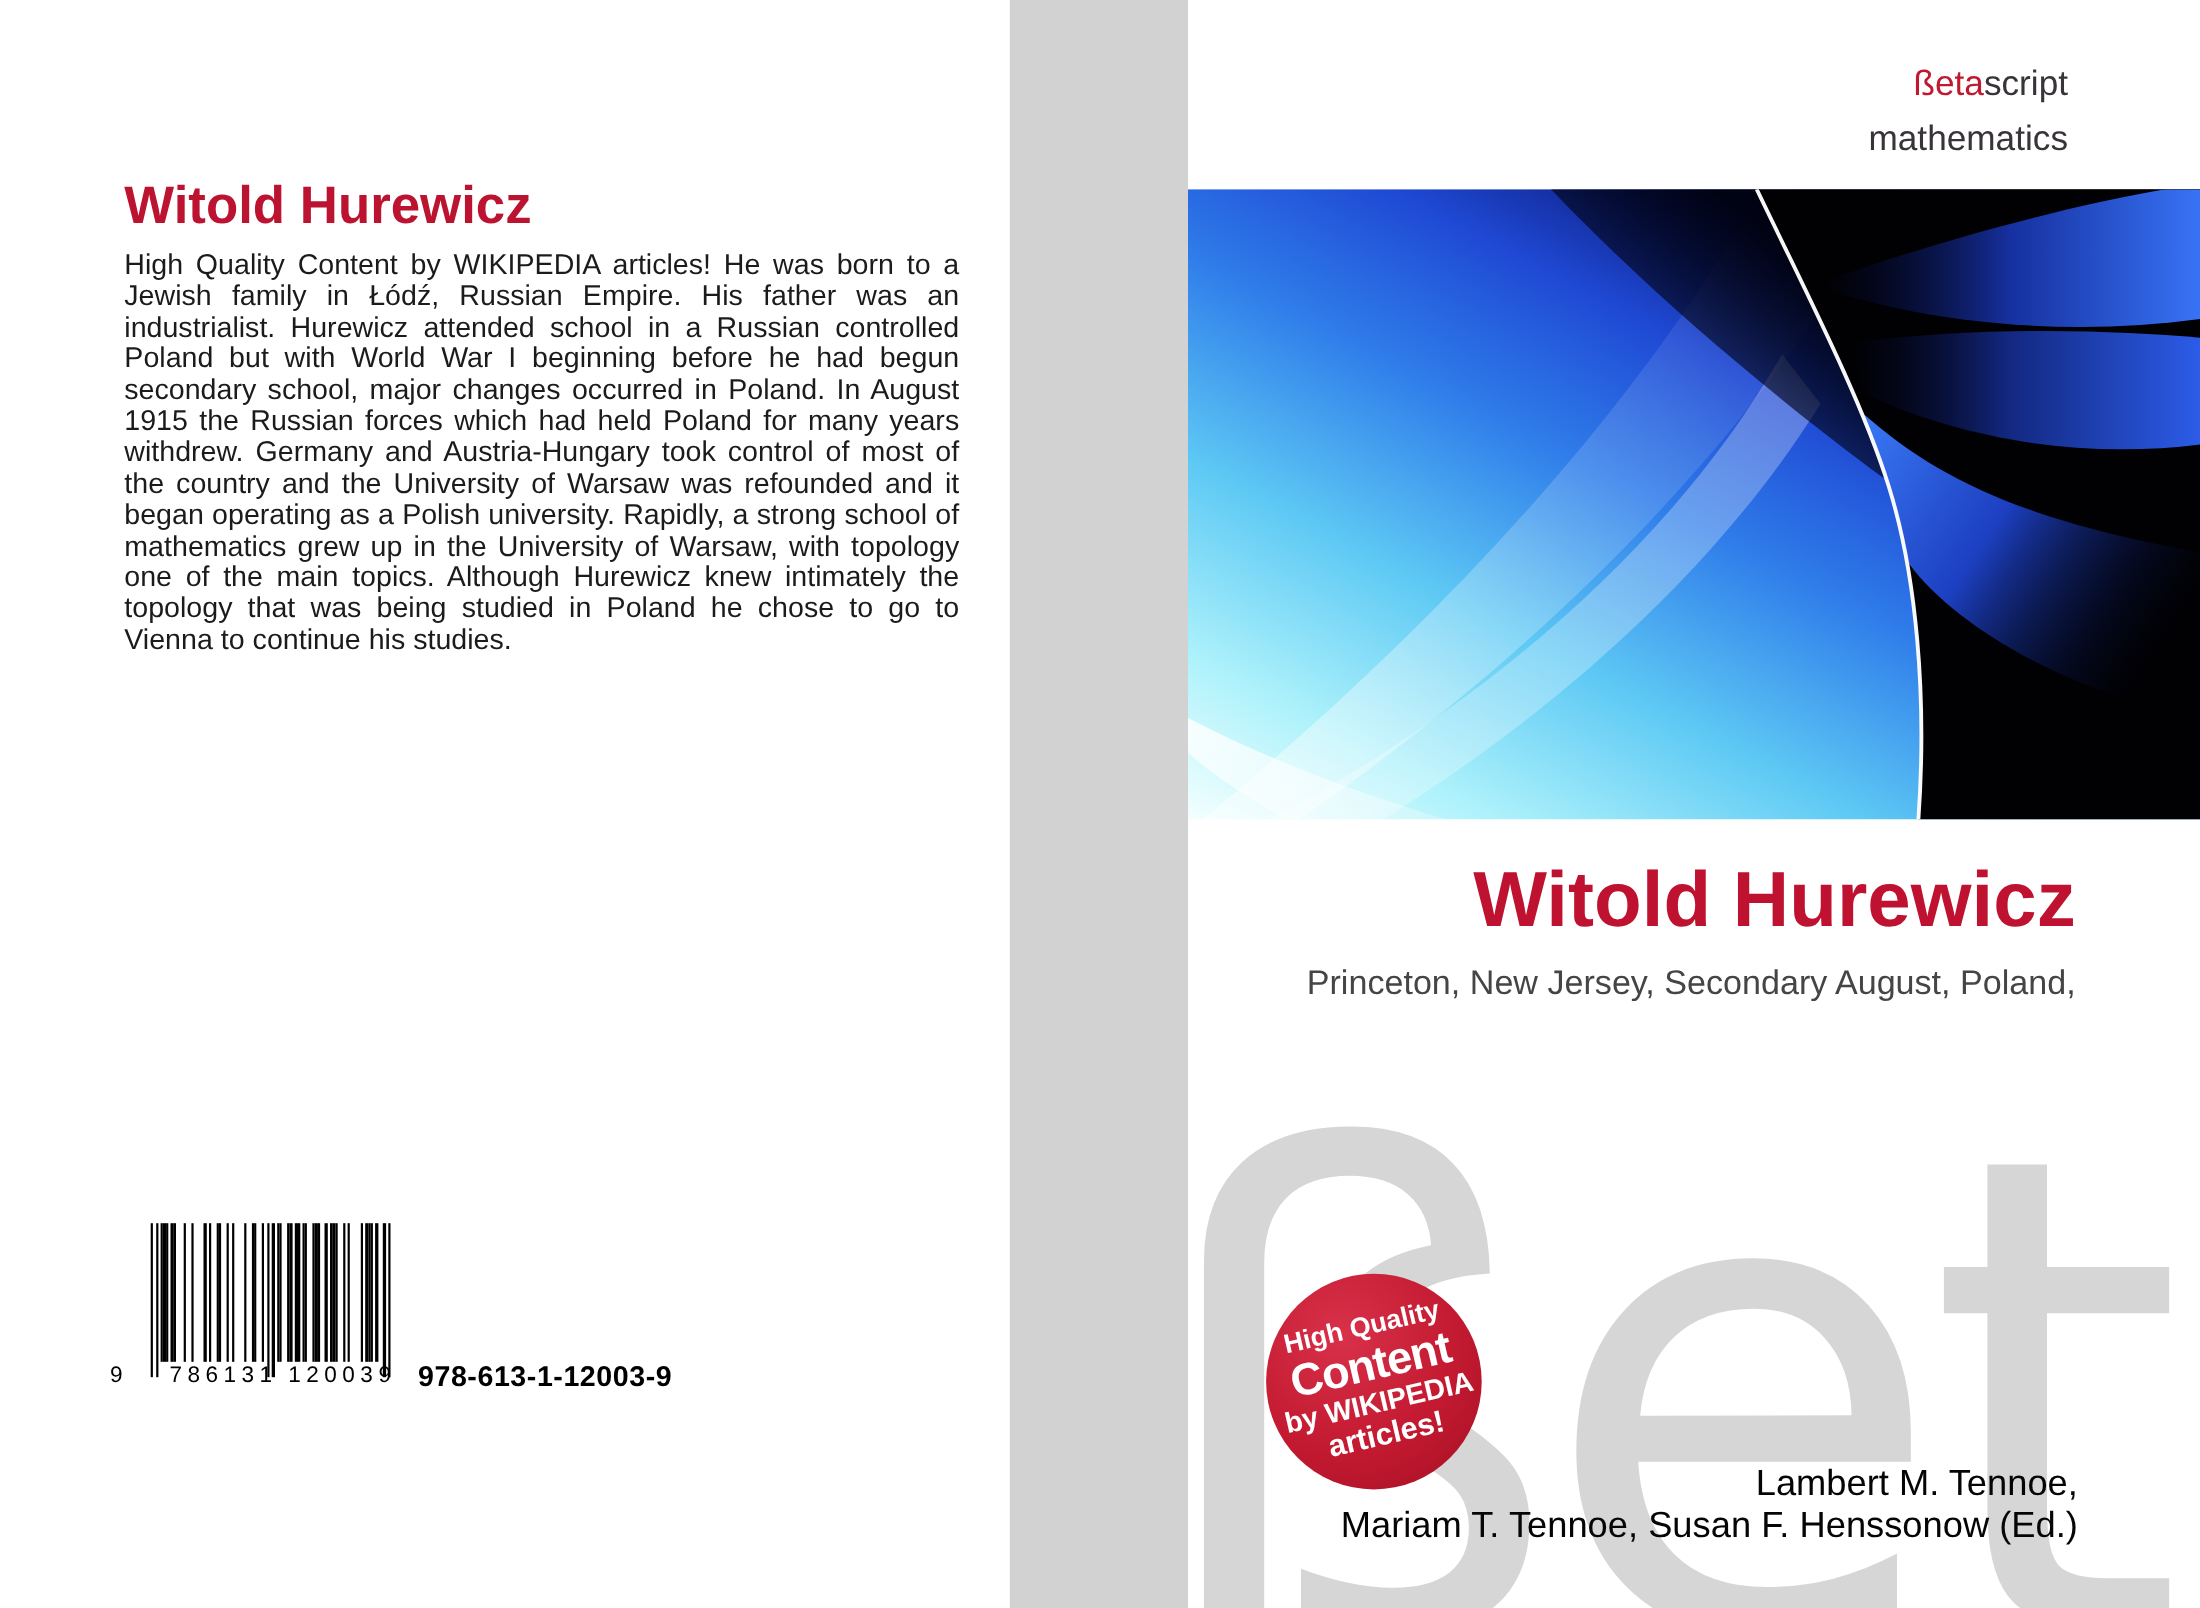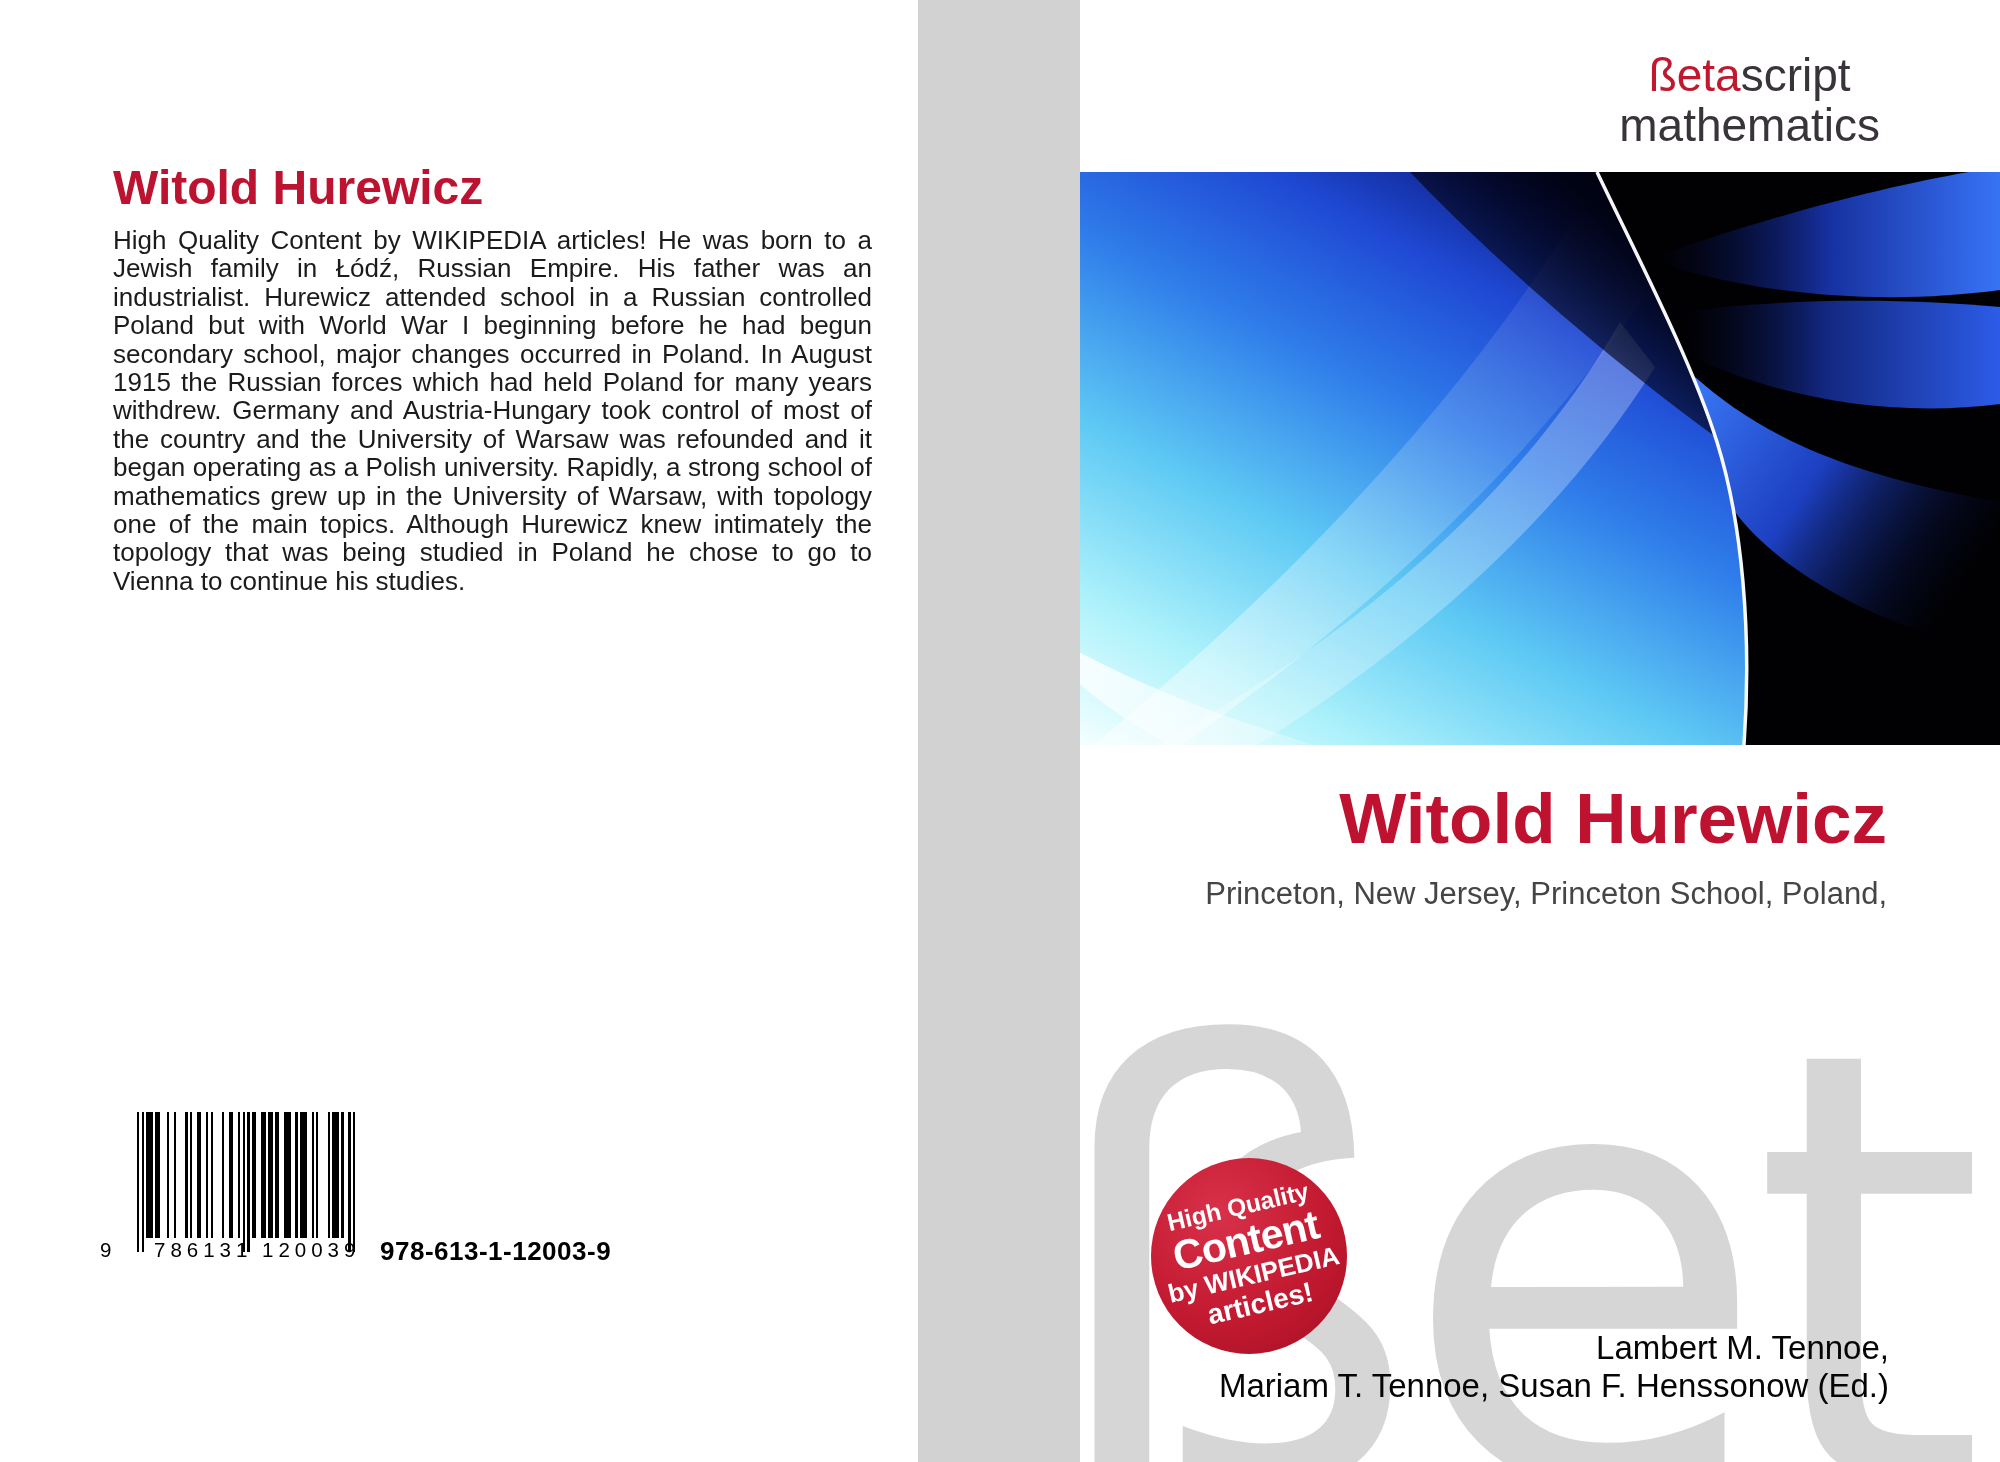--- a/index.html
+++ b/index.html
@@ -34,21 +34,21 @@
     position:absolute;left:380px;top:1236px;font-size:26px;font-weight:bold;color:#000;
     letter-spacing:0.5px;
   }
 
   
   .spine{position:absolute;left:918px;top:0;width:162px;height:1462px;background:#d2d2d2;}
 
   
   .front-cover{position:absolute;left:1080px;top:0;width:920px;height:1462px;background:#fff;overflow:hidden;}
   .watermark-svg{position:absolute;left:0;top:0;z-index:0;}
-  .logo{position:absolute;right:120px;top:50px;text-align:center;z-index:2;line-height:50px;font-size:46px;}
+  .logo{position:absolute;right:120px;top:50px;text-align:right;z-index:2;line-height:50px;font-size:32px;}
   .logo-red{color:#c0182f;}
   .logo-dark{color:#39333a;}
   .cover-art{position:absolute;left:0;top:172px;width:920px;height:573px;z-index:1;}
   .front-title{
     position:absolute;right:113px;top:778px;margin:0;z-index:2;
     font-size:71px;font-weight:bold;color:#bf1230;white-space:nowrap;
   }
   .subtitle{
     position:absolute;right:113px;top:876px;z-index:2;text-align:right;
     font-size:31px;line-height:36px;color:#454545;white-space:nowrap;
@@ -259,21 +259,21 @@
           <path d="M615,205 C680,262 760,302 920,330 L920,482 C800,456 700,400 655,340 C635,300 620,250 615,205 Z" fill="url(#gC)"></path>
         </g>
 
         <path d="M517,0 C560,90 612,190 637,270 C662,350 672,460 664,573" fill="none" stroke="#ffffff" stroke-width="3.5" stroke-opacity="0.97"></path>
       </svg>
     </div>
 
     <h1 class="front-title">Witold Hurewicz</h1>
 
     <div class="subtitle">
-      <div>Princeton, New Jersey, Princeton School, Poland,</div>
+      <div>Princeton, New Jersey, Secondary August, Poland,</div>
     </div>
 
     <div class="badge">
       <div class="badge-rot">
         <div class="badge-l1">High Quality</div>
         <div class="badge-l2">Content</div>
         <div class="badge-l3">by WIKIPEDIA</div>
         <div class="badge-l4">articles!</div>
       </div>
     </div>

